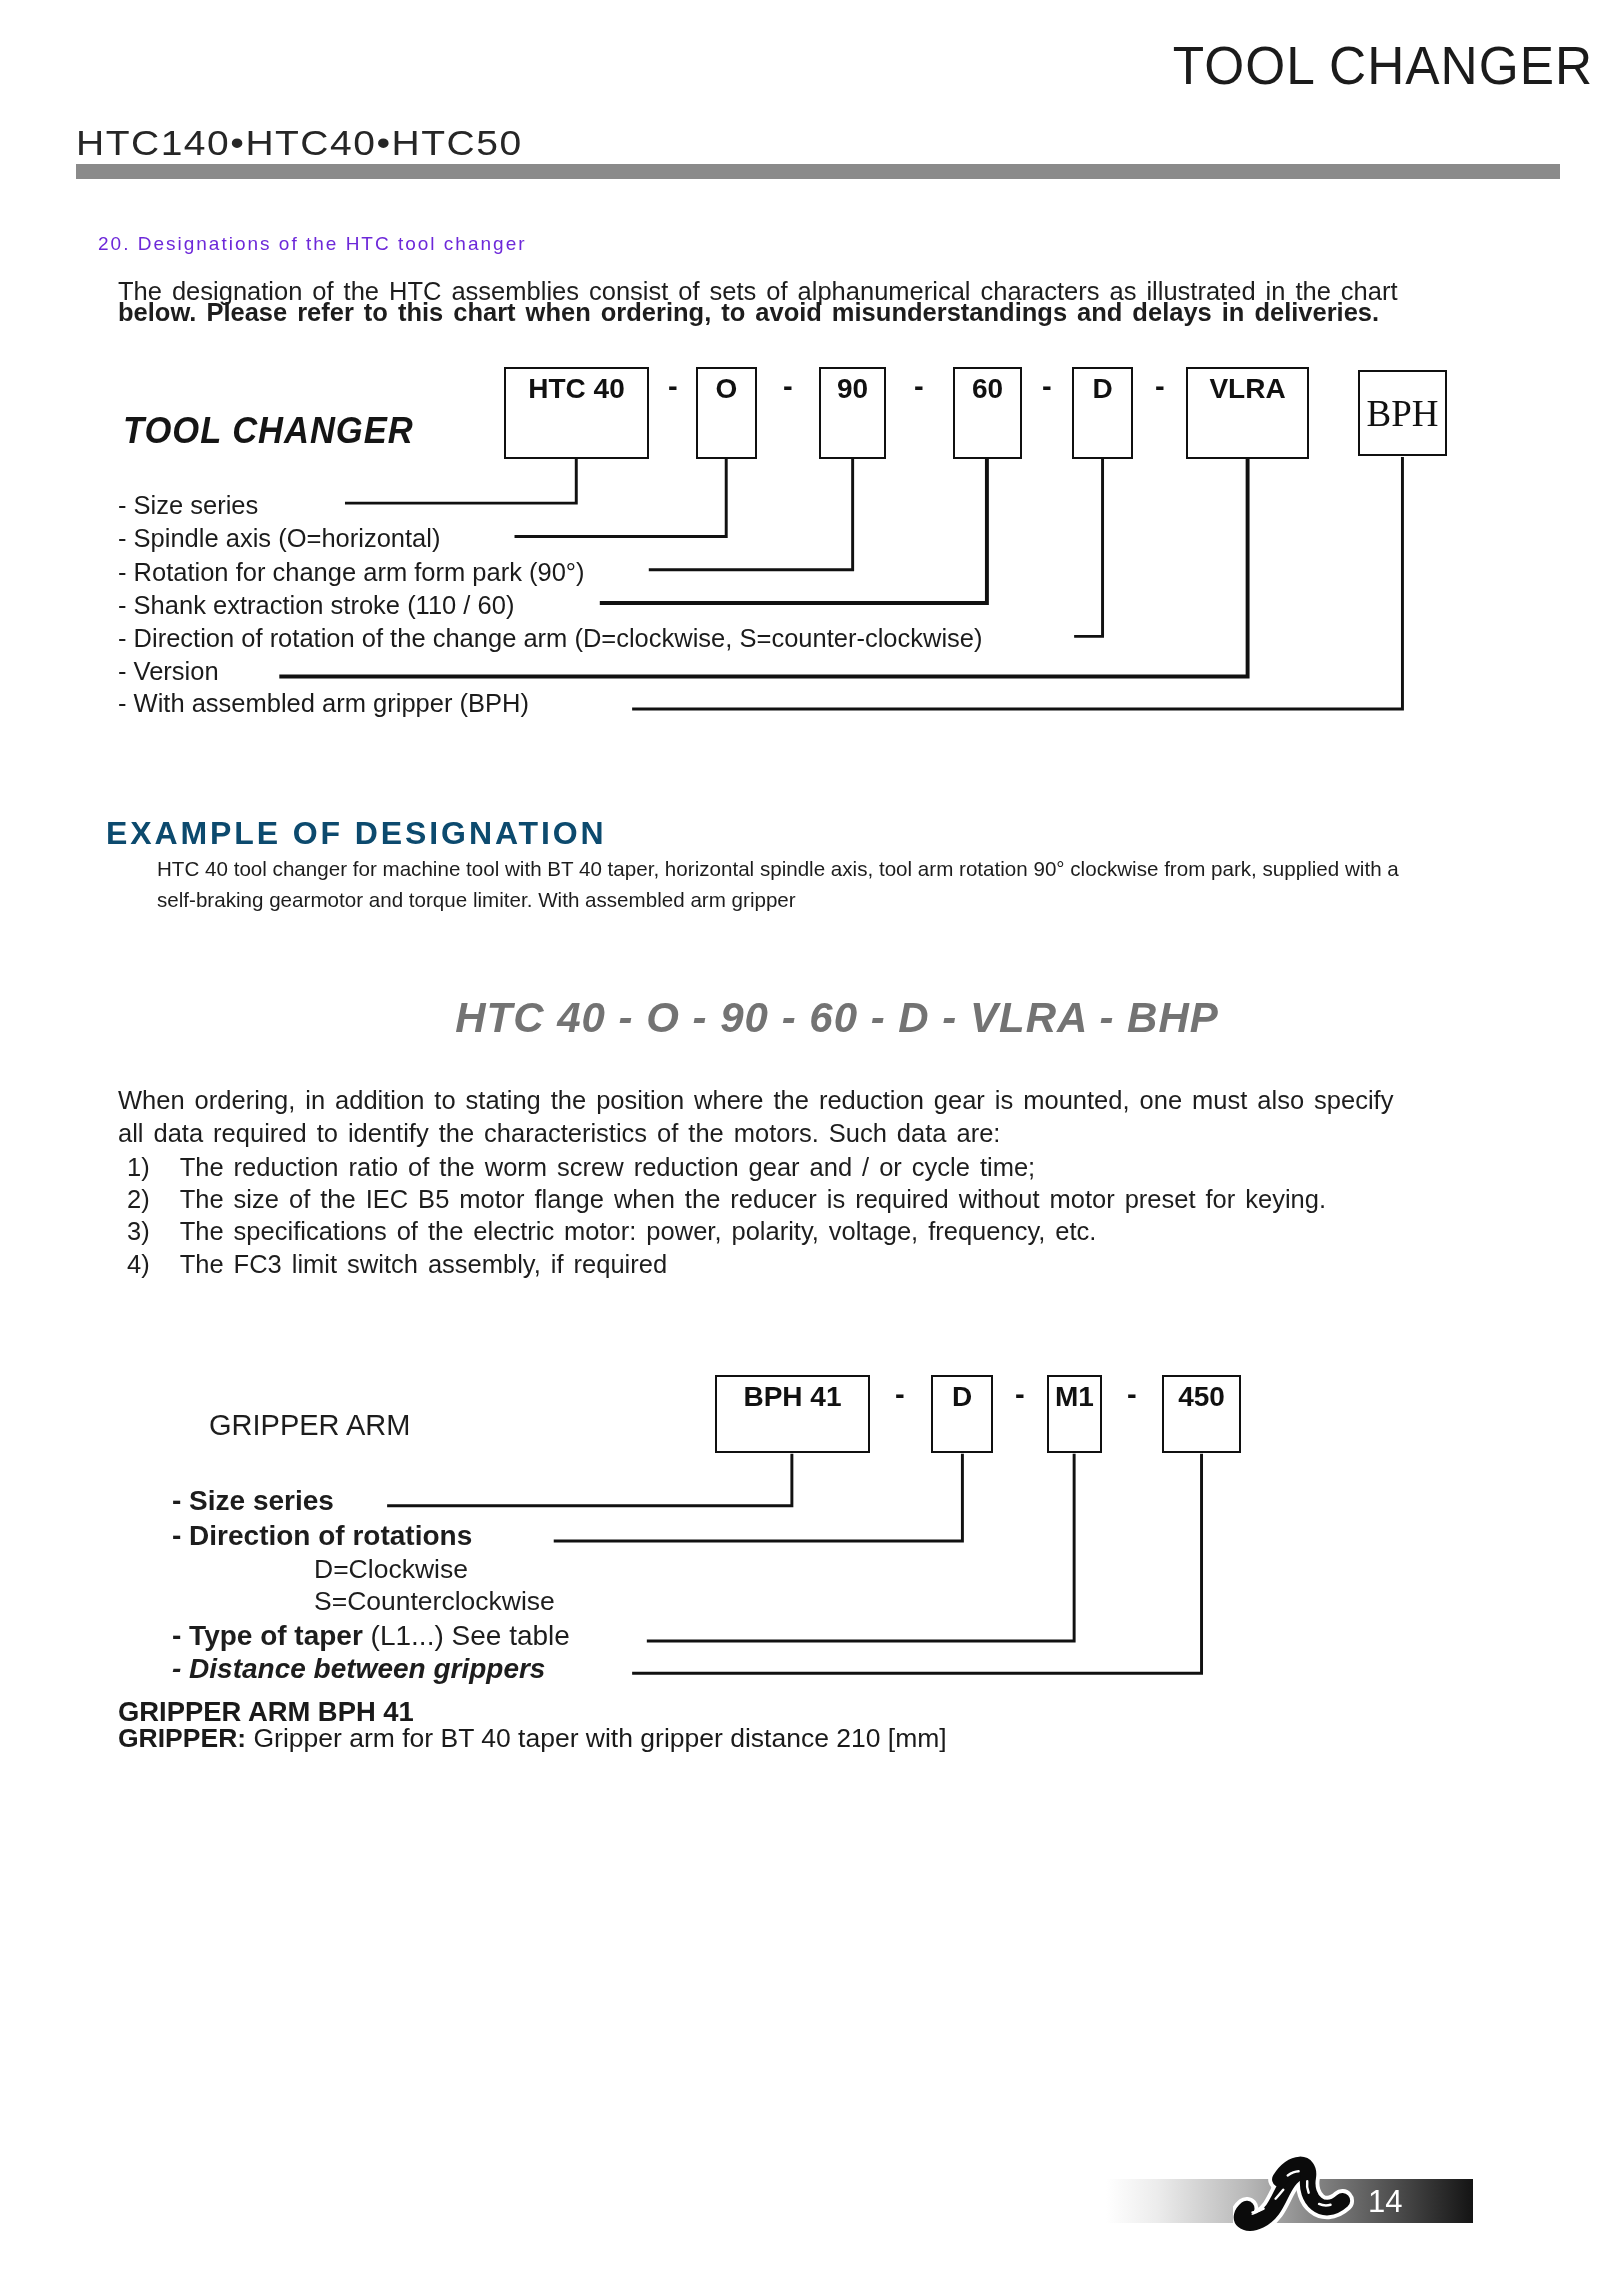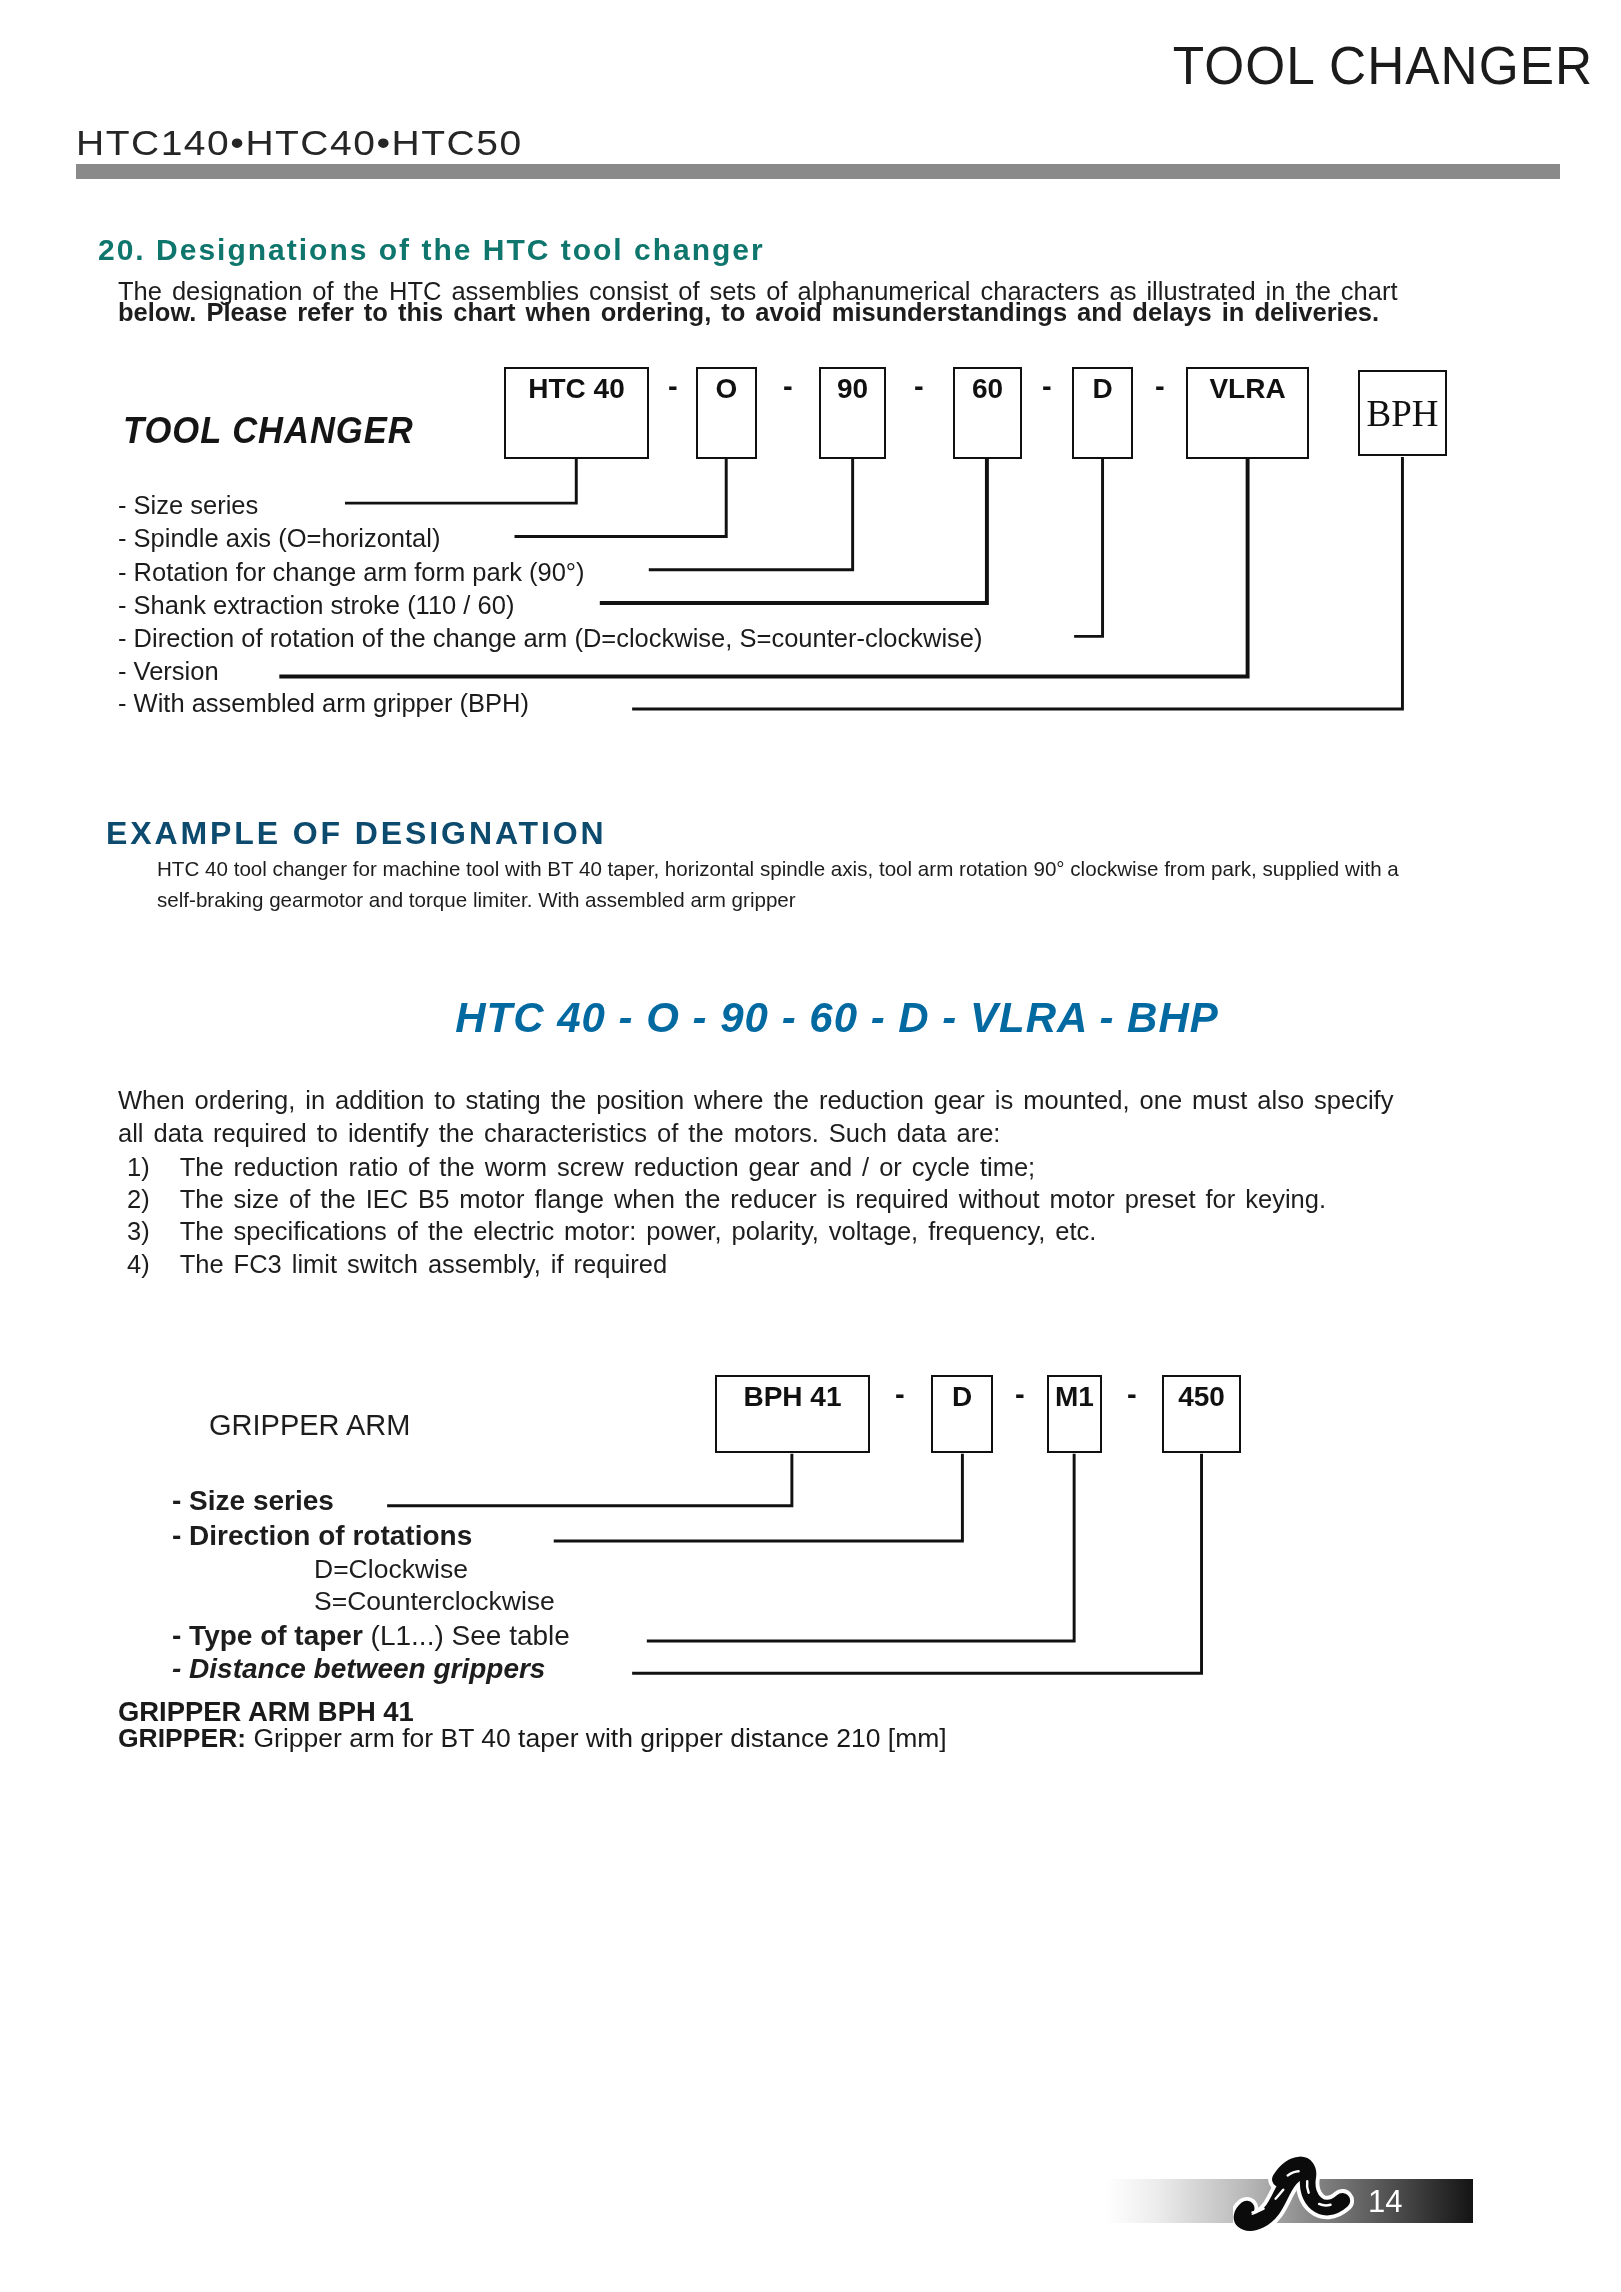--- a/index.html
+++ b/index.html
@@ -6,32 +6,32 @@
   .page{
     position:relative;width:1621px;height:2293px;background:#ffffff;
     font-family:"Liberation Sans",sans-serif;color:#1a1a1a;overflow:hidden;
   }
   .abs{position:absolute;white-space:nowrap;}
   
   .doc-title{top:35px;left:882px;width:711px;text-align:right;font-size:53px;font-weight:400;color:#1b1b1b;letter-spacing:1px;transform:scaleX(.97);transform-origin:right;}
   .models{top:123px;left:76px;font-size:39px;font-weight:400;color:#262626;letter-spacing:1.5px;transform:scaleY(.92);transform-origin:top left;}
   .rule{top:164px;left:76px;width:1484px;height:14.7px;background:#8a8a8a;}
   
-  .sec-heading{top:233px;left:98px;font-size:30px;font-weight:bold;color:#0f766e;letter-spacing:2px;}
+  .sec-heading{top:233px;left:98px;font-size:19px;font-weight:normal;color:#6d28d9;letter-spacing:2px;}
   .body-line{font-size:25.5px;color:#1d1d1d;word-spacing:2.9px;}
   
   .box{position:absolute;border:2.9px solid #101010;box-sizing:border-box;background:#fff;text-align:center;font-weight:bold;font-size:28px;color:#111;padding-top:3.9px;}
   .dash{position:absolute;font-weight:bold;font-size:29px;color:#111;width:21.6px;text-align:center;}
   .diag-label{font-size:36px;font-weight:bold;font-style:italic;letter-spacing:1px;color:#151515;transform:scaleX(.96);transform-origin:left;}
   .bph-box{font-family:"Liberation Serif",serif;font-weight:400;font-size:37px;display:flex;align-items:center;justify-content:center;padding-top:0;}
   .row{font-size:25.5px;color:#1b1b1b;}
   
   .ex-heading{top:815px;left:106px;font-size:32px;font-weight:bold;color:#0c4a6e;letter-spacing:2.9px;}
   .ex-body{font-size:20.6px;color:#1d1d1d;}
-  .code-line{top:994px;left:53px;width:1568px;text-align:center;font-size:42px;font-weight:bold;font-style:italic;color:#0369a1;letter-spacing:1px;}
+  .code-line{top:994px;left:53px;width:1568px;text-align:center;font-size:42px;font-weight:bold;font-style:italic;color:#737373;letter-spacing:1px;}
   
   .ord-num{display:inline-block;width:39px;}
   .ord-text{margin-left:13.7px;}
   
   .g-label{font-size:28px;color:#1d1d1d;}
   .g-bold{font-weight:bold;}
   .sub-opt{font-size:26.5px;color:#1d1d1d;}
   
   .foot-bar{top:2179px;left:1106px;width:367px;height:44px;
     background:linear-gradient(90deg,rgba(255,255,255,0) 0%,#ececec 14%,#b9b9b9 38%,#8a8a8a 55%,#4a4a4a 80%,#141414 100%);}

